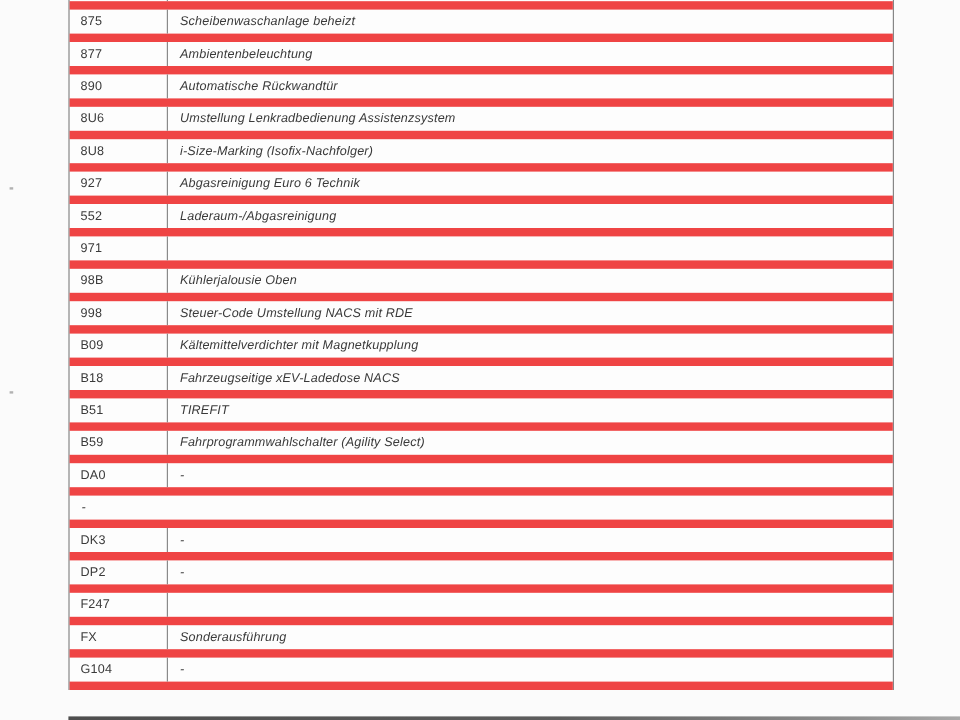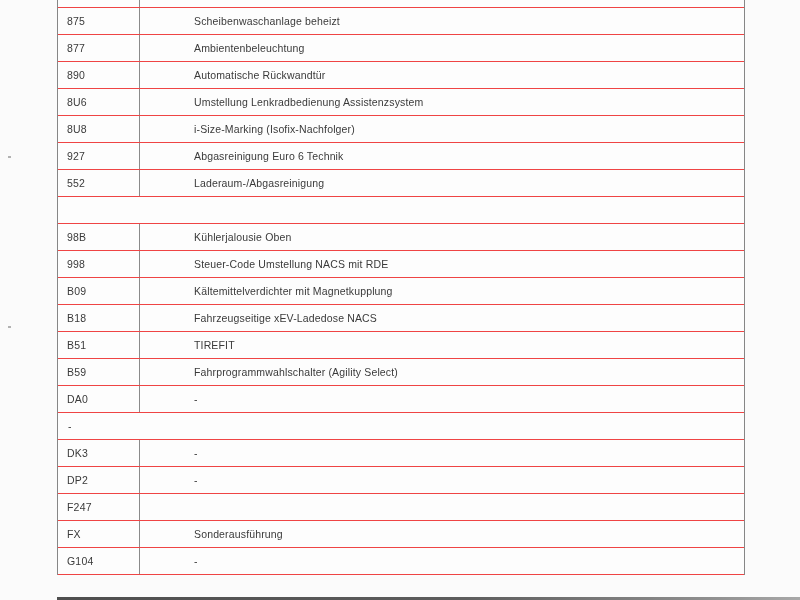--- a/index.html
+++ b/index.html
@@ -22,22 +22,21 @@
     box-sizing: border-box;
     border-left: 1px solid #868686;
     border-right: 1px solid #868686;
     border-top: 1px solid #868686;
     background: #fdfdfd;
   }
   .row {
     display: flex;
     height: 27px;
     box-sizing: border-box;
-    border-bottom: 1px solid #ef4444;
-    gap: 44px;
+    border-bottom: 7px solid #ef4444;
   }
   .cell-code {
     width: 82px;
     box-sizing: border-box;
     border-right: 1px solid #8a8a8a;
     padding-left: 9px;
     display: flex;
     align-items: center;
     font-size: 10.5px;
     letter-spacing: 0.2px;
@@ -48,20 +47,21 @@
   .cell-desc {
     flex: 1;
     padding-left: 10px;
     display: flex;
     align-items: center;
     font-size: 10.5px;
     letter-spacing: 0.15px;
     color: #3a3a3a;
     white-space: nowrap;
     overflow: hidden;
+    font-style: italic;
   }
   
   .top-text-fragment {
     position: absolute;
     left: 145px;
     top: 0;
     width: 330px;
     height: 3px;
     background: repeating-linear-gradient(
       90deg,
@@ -124,20 +124,21 @@
   </div>
       <div class="row">
     <div class="cell-code">927</div>
     <div class="cell-desc">Abgasreinigung Euro 6 Technik</div>
   </div>
       <div class="row">
     <div class="cell-code">552</div>
     <div class="cell-desc">Laderaum-/Abgasreinigung</div>
   </div>
       <div class="row">
+    <div class="cell-code">971</div>
   </div>
       <div class="row">
     <div class="cell-code">98B</div>
     <div class="cell-desc">Kühlerjalousie Oben</div>
   </div>
       <div class="row">
     <div class="cell-code">998</div>
     <div class="cell-desc">Steuer-Code Umstellung NACS mit RDE</div>
   </div>
       <div class="row">

